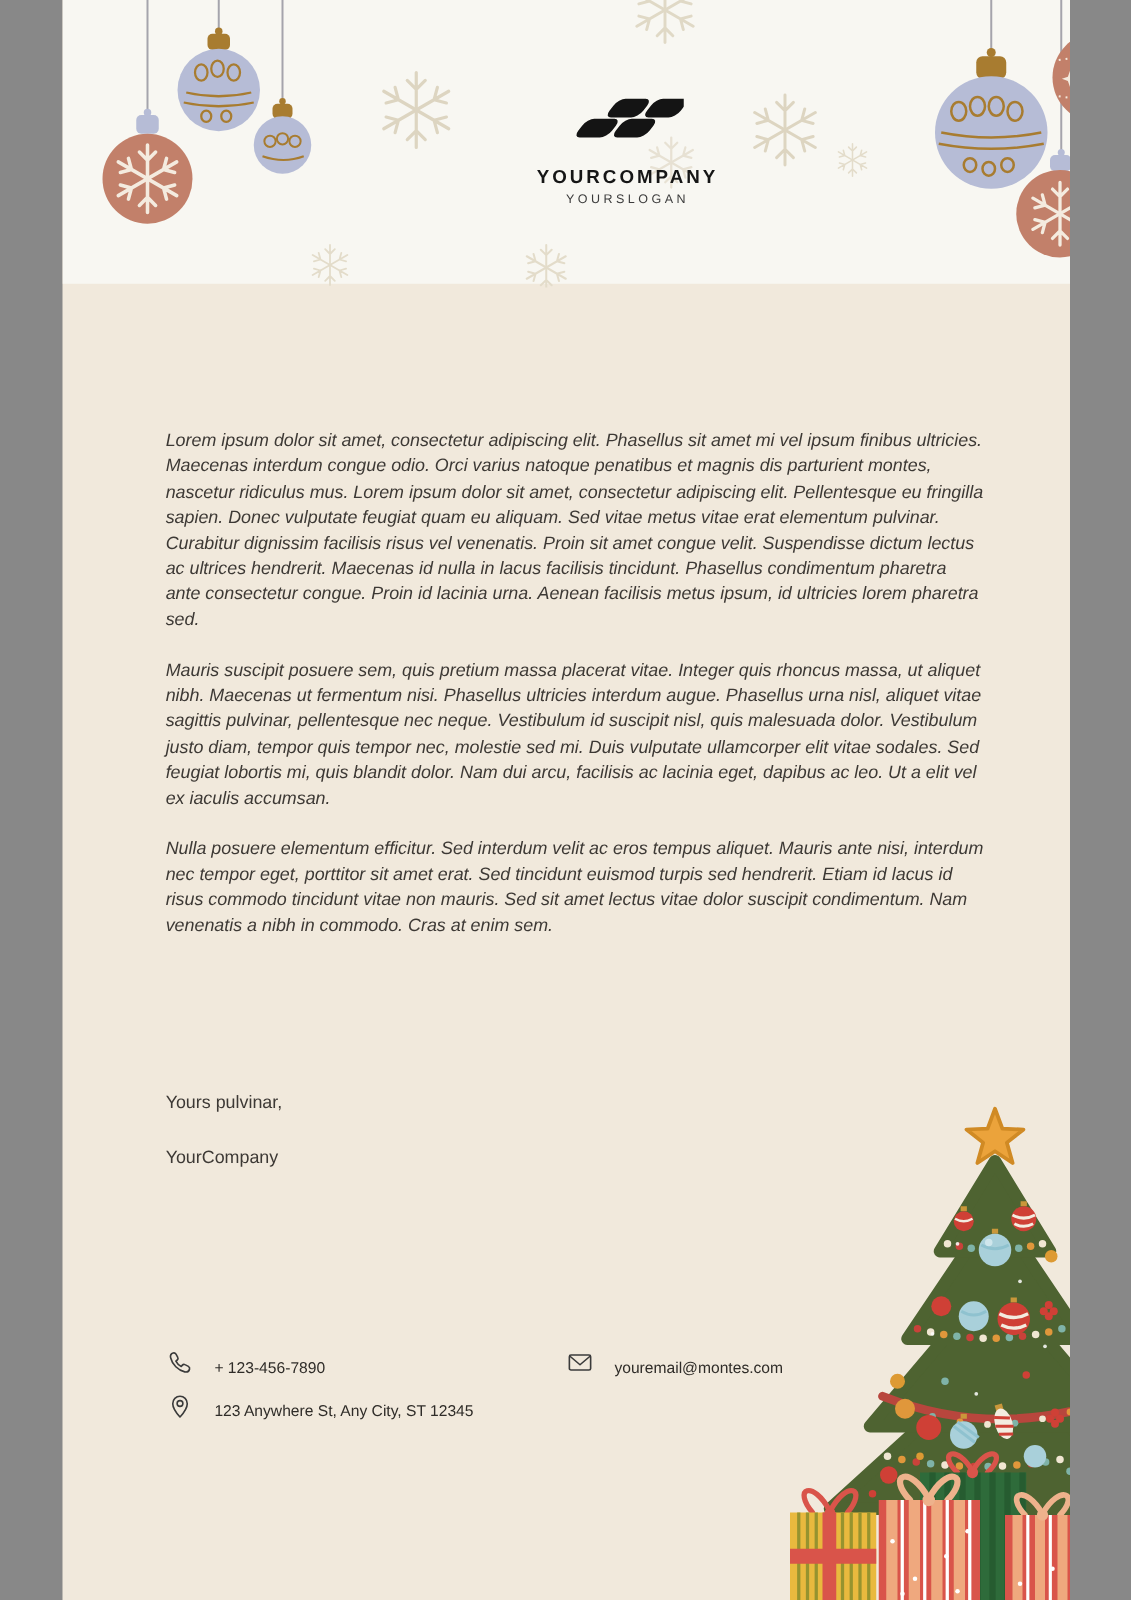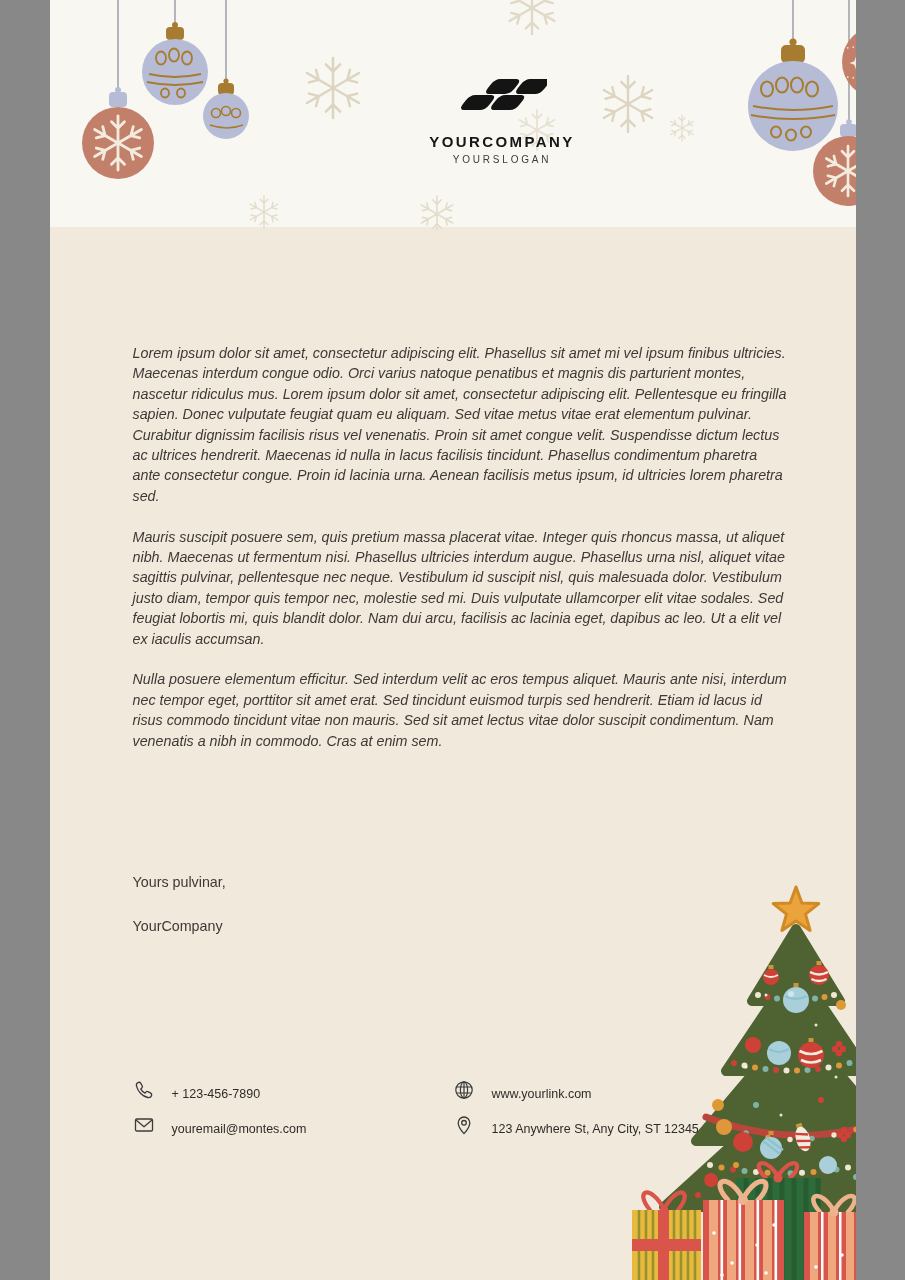--- a/index.html
+++ b/index.html
@@ -151,30 +151,20 @@
 
   <div class="footer">
     <div class="contact-row">
       <svg width="22" height="22" viewBox="0 0 22 22">
         <path d="M5.5,3.4 C4,3.9 3.1,5.5 3.5,7.2 C4.8,12.6 9.5,17.3 14.8,18.5 C16.5,18.9 18.1,18 18.6,16.5 C18.9,15.6 18.5,14.6 17.7,14.1 L15,12.7 C14.3,12.3 13.4,12.5 12.9,13.1 L12,14.2 C10,13.2 8.7,11.9 7.7,9.9 L8.8,9 C9.4,8.5 9.6,7.6 9.2,6.9 L7.8,4.3 C7.3,3.5 6.4,3.1 5.5,3.4 Z" fill="none" stroke="#3b3b3b" stroke-width="1.3" stroke-linejoin="round"></path>
       </svg>
       <span>+ 123-456-7890</span>
     </div>
     <div class="contact-row">
       <svg width="22" height="22" viewBox="0 0 22 22">
-        <g fill="none" stroke="#3b3b3b" stroke-width="1.2">
-          <circle cx="11" cy="11" r="8.2"></circle>
-          <ellipse cx="11" cy="11" rx="3.6" ry="8.2"></ellipse>
-          <path d="M3.4,8 H18.6 M3.4,14 H18.6 M11,2.8 V19.2"></path>
-        </g>
-      </svg>
-      <span>www.yourlink.com</span>
-    </div>
-    <div class="contact-row">
-      <svg width="22" height="22" viewBox="0 0 22 22">
         <g fill="none" stroke="#3b3b3b" stroke-width="1.3" stroke-linejoin="round">
           <rect x="2.5" y="5" width="17" height="12" rx="1.3"></rect>
           <path d="M3,6 L11,12.8 L19,6"></path>
         </g>
       </svg>
       <span>youremail@montes.com</span>
     </div>
     <div class="contact-row">
       <svg width="22" height="22" viewBox="0 0 22 22">
         <g fill="none" stroke="#3b3b3b" stroke-width="1.3">

